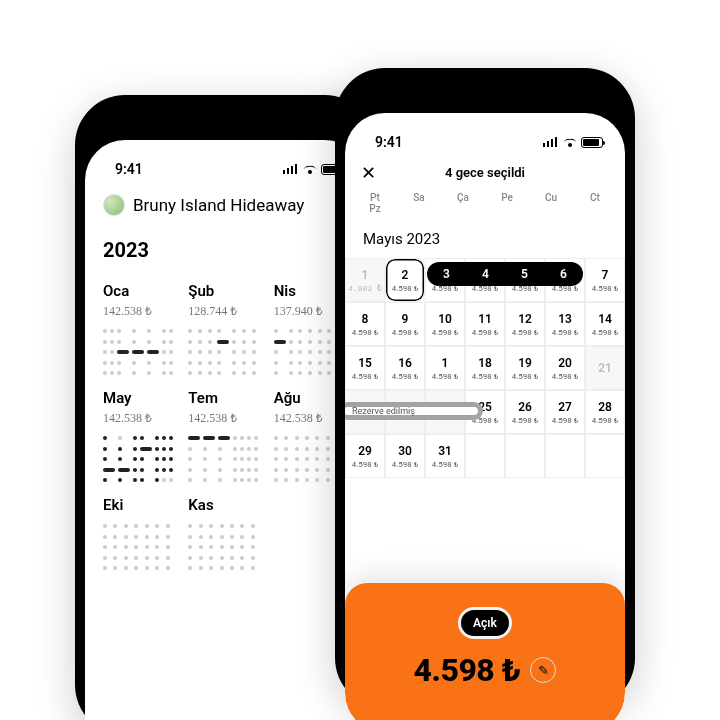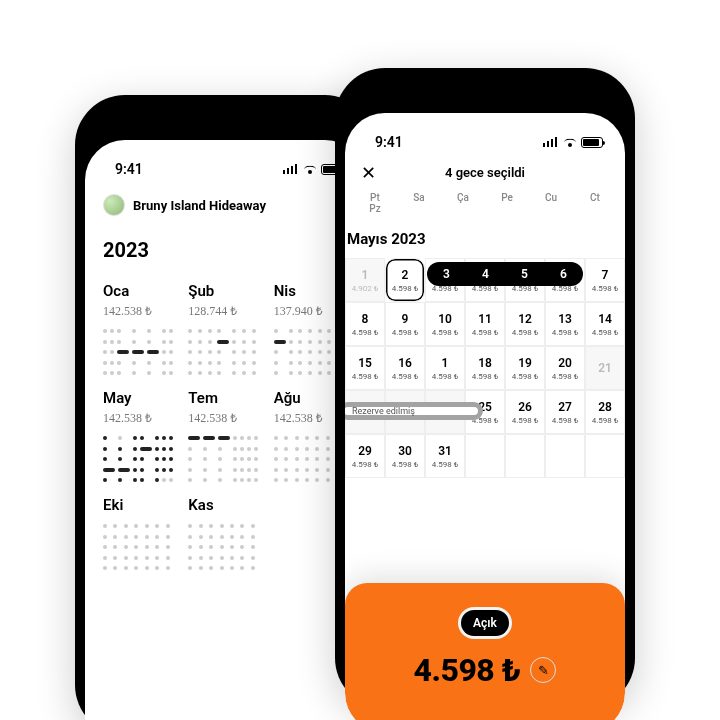--- a/index.html
+++ b/index.html
@@ -57,21 +57,21 @@
   .wifi { width:14px; height:10px; position:relative; }
   .wifi::before { content:""; position:absolute; bottom:0; left:5px; width:4px; height:4px; background:#000; border-radius:50%; }
   .wifi::after { content:""; position:absolute; bottom:0; left:1px; width:12px; height:12px; border:2px solid #000; border-bottom:none; border-left:none; border-right:none; border-radius:12px 12px 0 0; transform:scaleY(0.6); transform-origin:bottom; }
   .batt { width:22px; height:11px; border:1px solid #000; border-radius:3px; position:relative; }
   .batt::after { content:""; position:absolute; right:-3px; top:3px; width:2px; height:4px; background:#000; border-radius:0 2px 2px 0;}
   .batt::before { content:""; position:absolute; left:1px; top:1px; bottom:1px; width:16px; background:#000; border-radius:1px;}
 
   
   .listing-row { display:flex; align-items:center; gap:8px; padding: 10px 18px 4px; }
   .avatar { width:22px; height:22px; border-radius:50%; background: radial-gradient(circle at 30% 30%, #cde9b8, #8fb978); border:1px solid #ddd;}
-  .listing-name { font-size:13px; font-weight:700; }
+  .listing-name { font-size:17px; font-weight:400; }
   .year-title { font-size:20px; font-weight:700; padding: 18px 18px 10px; }
   .month-grid { display:grid; grid-template-columns: 1fr 1fr 1fr; padding: 0 18px; gap: 0 12px; }
   .month-cell { padding-top:10px; }
   .month-abbr { font-size:15px; font-weight:600; }
   .month-rev { font-size:12px; color:#777; margin-top:2px;font-family:Liberation Serif, serif; }
   .dots {
     margin-top:10px;
     width: 70px;
     height: 50px;
     display:grid;
@@ -82,37 +82,37 @@
   .dot { width:4px; height:4px; border-radius:50%; background:#ccc; }
   .dot.on { background:#222; }
   .dot.bar { width:12px; height:4px; border-radius:2px; background:#222; }
 
   
   .header-row { display:flex; align-items:center; justify-content:center; position:relative; padding: 8px 16px 10px; }
   .close-x { position:absolute; left:16px; font-size:18px; font-weight:400; line-height:1; }
   .header-title { font-size:13px; font-weight:600; }
   .dow-row { display:grid; grid-template-columns: repeat(6,1fr); padding: 2px 8px 6px; }
   .dow-cell { text-align:center; font-size:10px; color:#888; font-weight:500; }
-  .month-label { font-size:15px; font-weight:700; padding: 10px 2px 10px; }
+  .month-label { font-size:15px; font-weight:400; padding: 10px 18px 10px; }
   .cal-grid { display:grid; grid-template-columns: repeat(7,1fr); }
   .day {
     border: 0.5px solid #eee;
     height: 44px;
     display:flex;
     flex-direction:column;
     align-items:center;
     justify-content:center;
     font-size:11px;
     position:relative;
     background:#fff;
   }
   .day .num { font-weight:600; font-size:12px; }
   .day .price { font-size:8px; color:#555; margin-top:2px; }
   .day.dim { background:#f7f7f7; color:#bbb; }
-  .day.dim .price { color:#bbb; }
+  .day.dim .price { color:#bbb;font-family:Liberation Mono, monospace; }
   .day.dim .num { color:#bbb; }
   .day.outlined { box-shadow: inset 0 0 0 1.5px #000; border-radius:10px; }
   .sel-pill {
     position:absolute;
     height:24px;
     background:#000;
     border-radius:14px;
     top:4px;
     z-index:2;
     display:flex;

